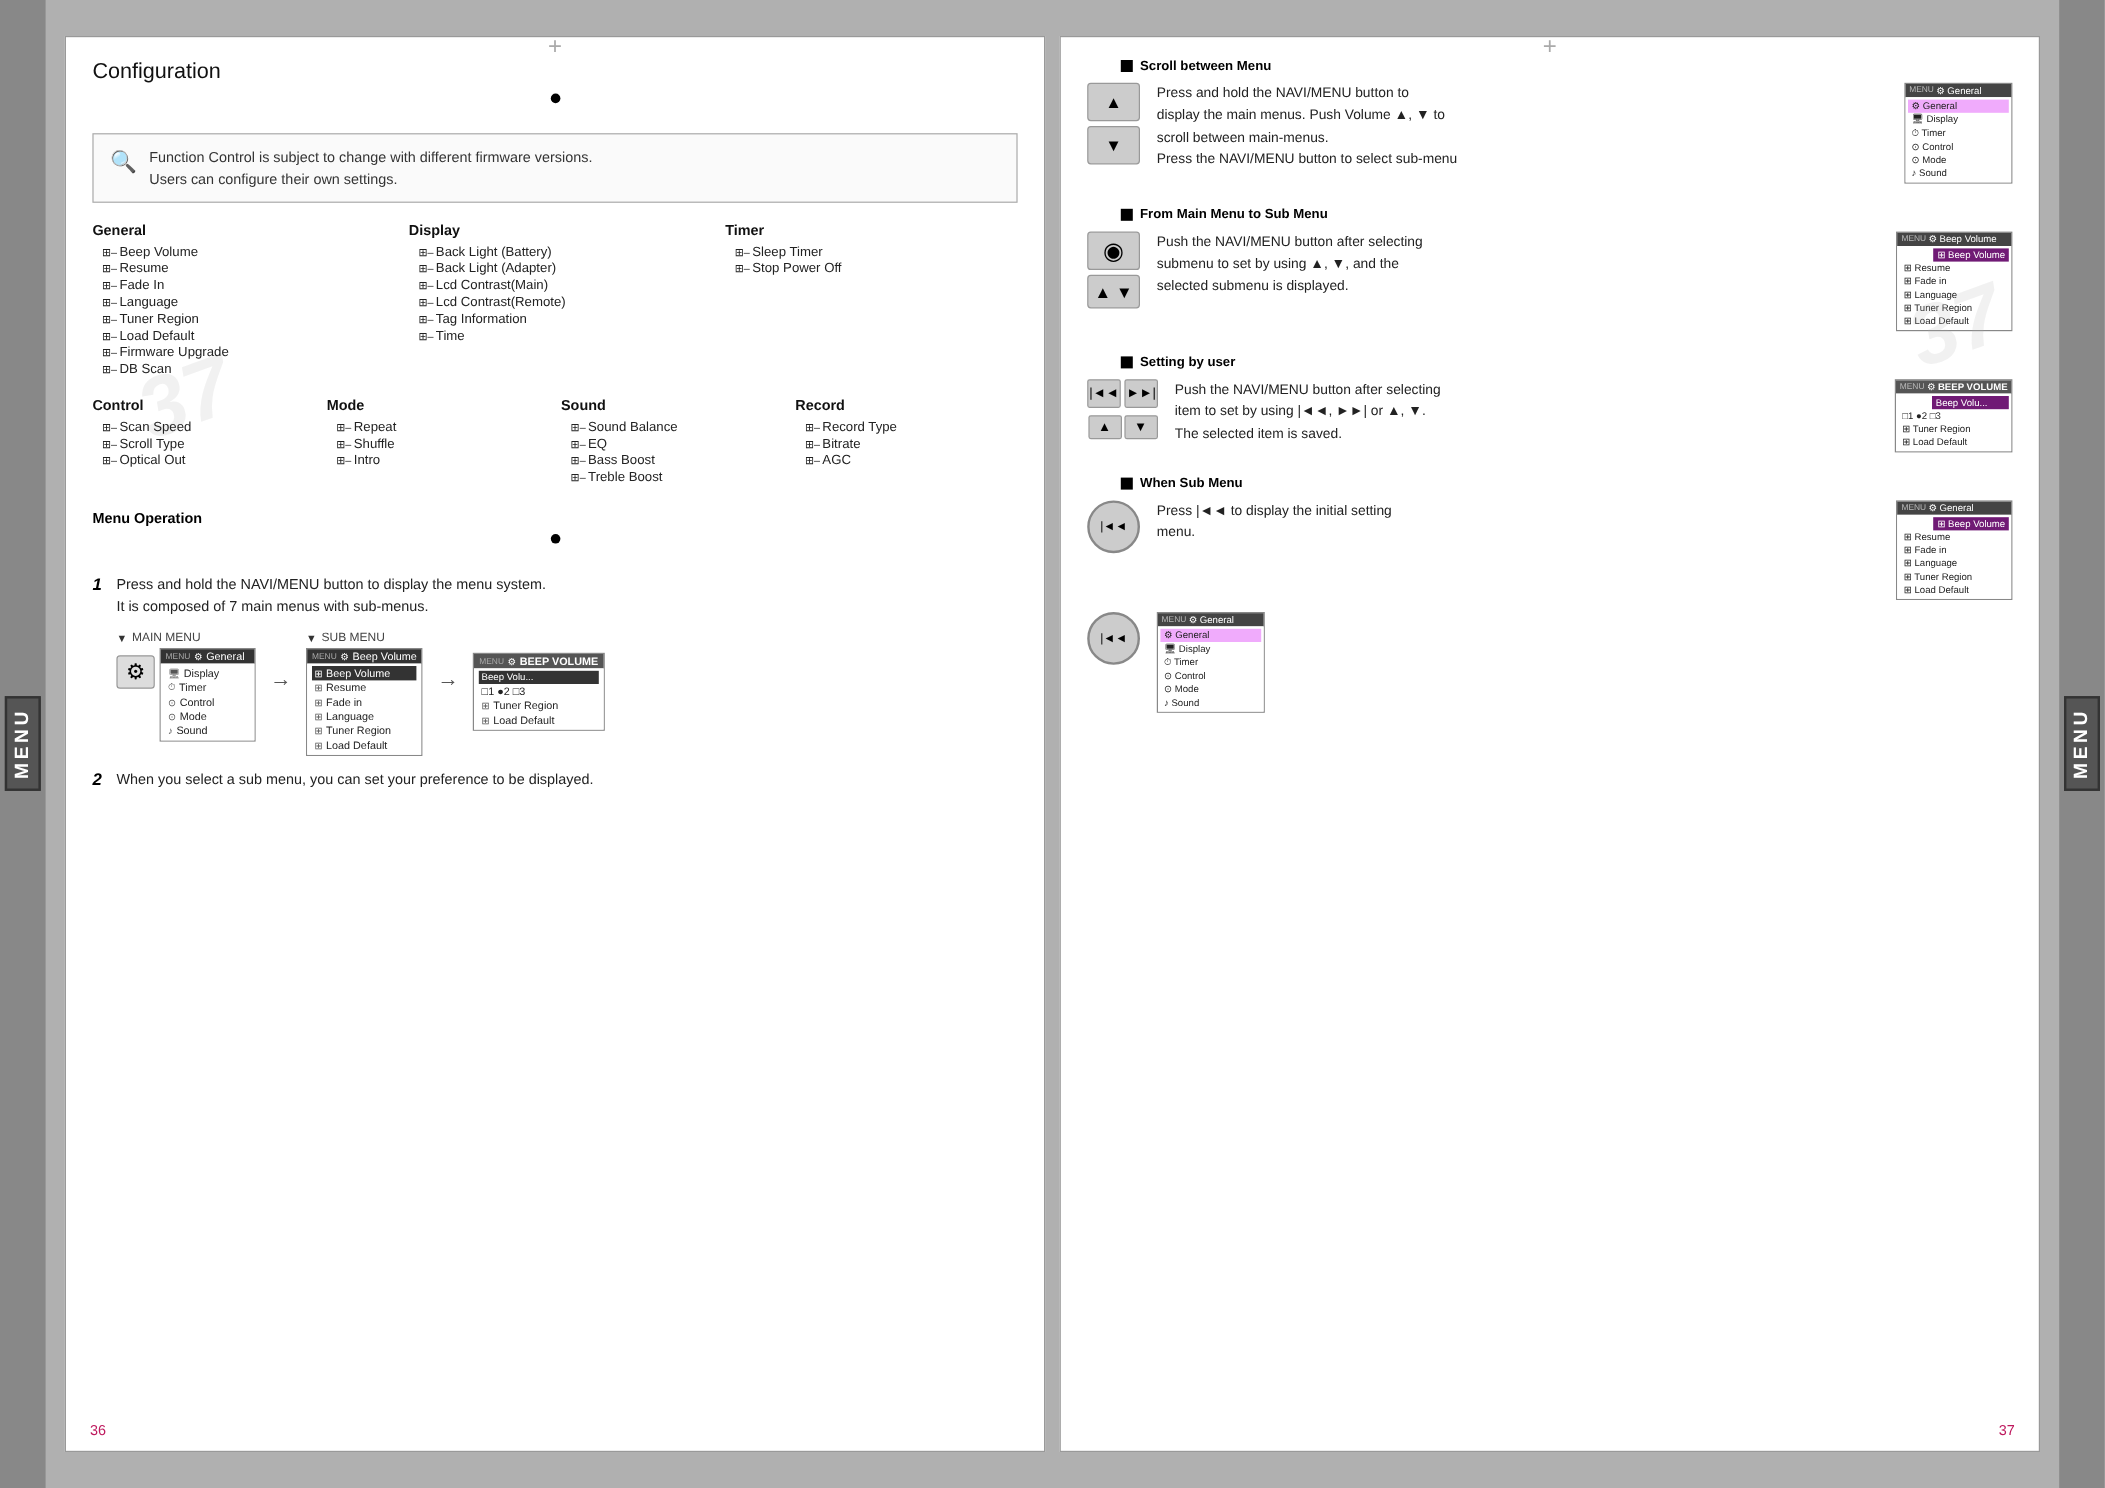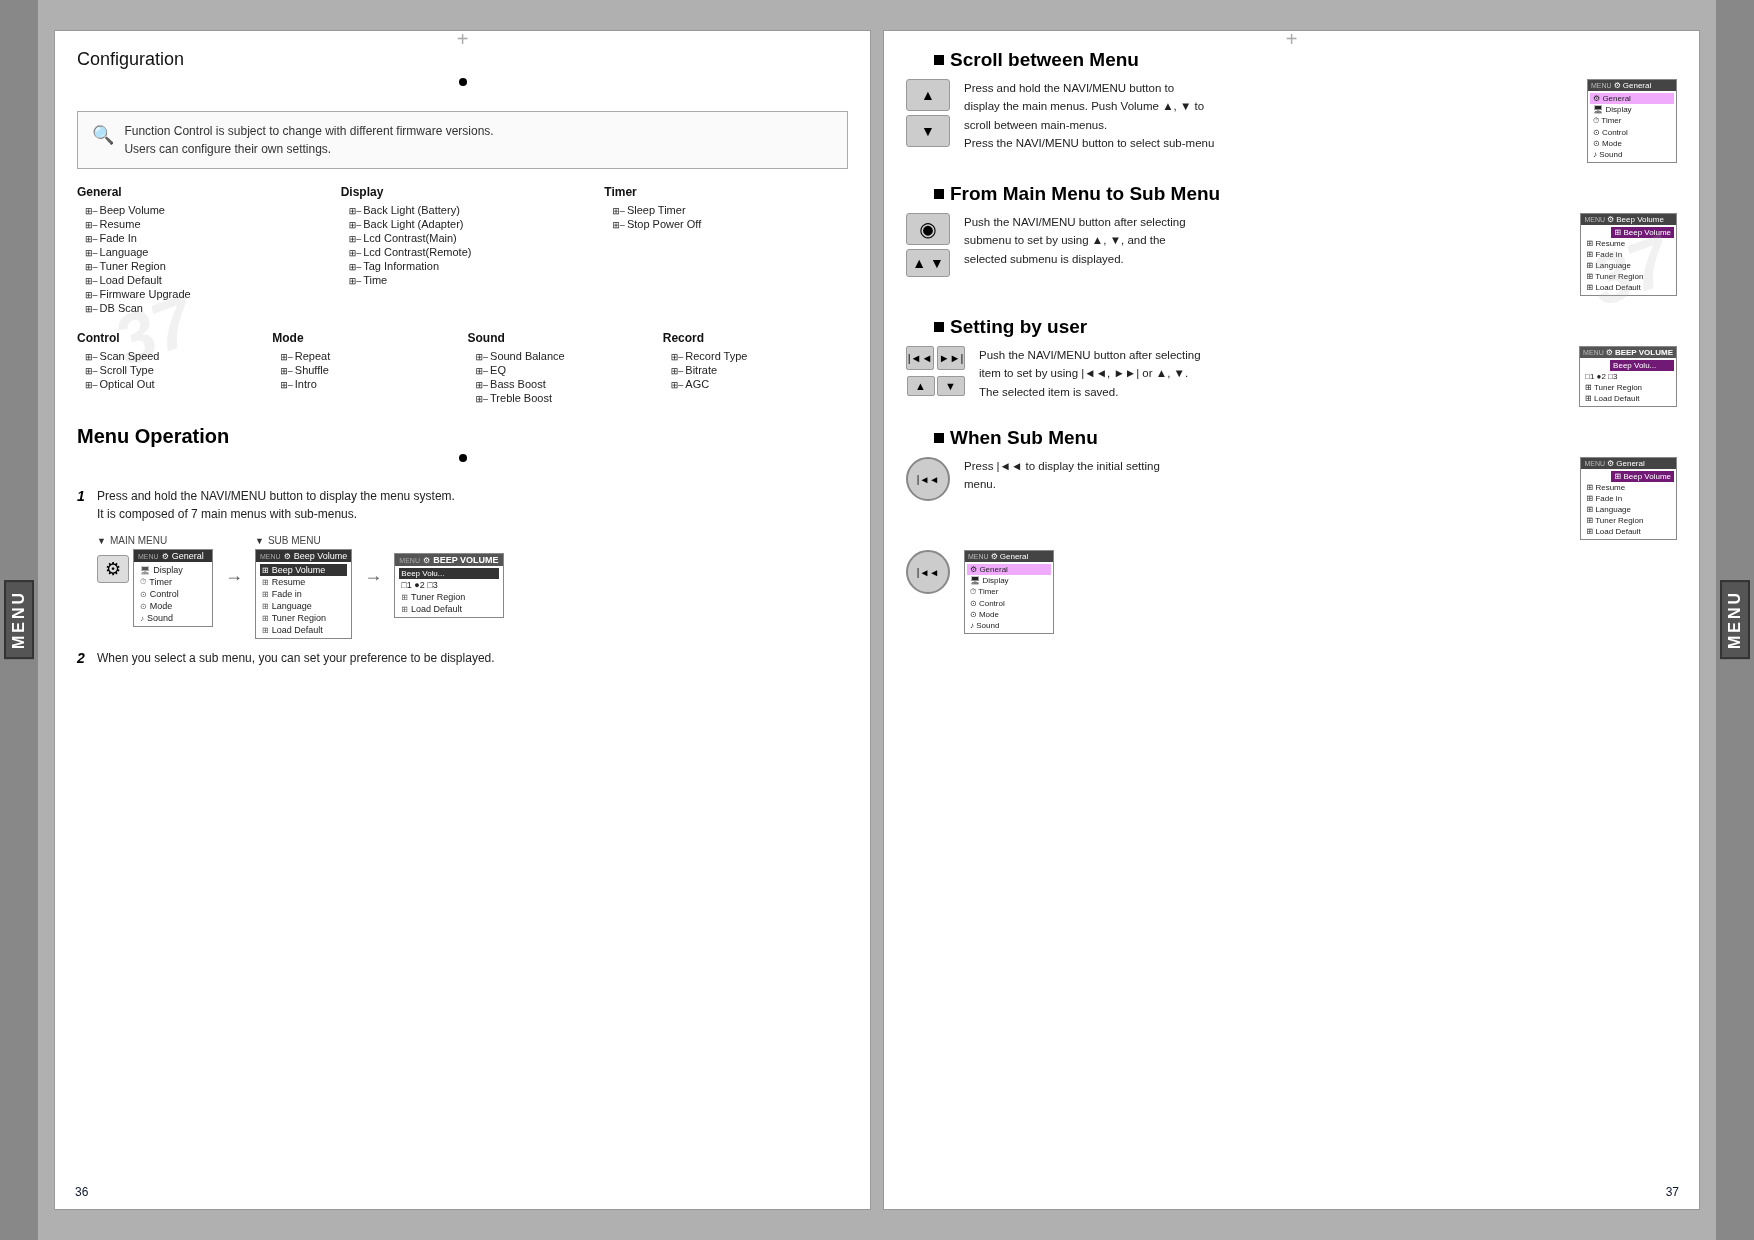--- a/index.html
+++ b/index.html
@@ -31,21 +31,21 @@
       letter-spacing: 3px;
       background: #555;
       padding: 8px 4px;
       border: 2px solid #333;
     }
 
     .page-number {
       position: absolute;
       bottom: 10px;
       font-size: 12px;
-      color: #0f172a;
+      color: #be185d;
     }
     .page-number-left { left: 20px; }
 
     
     .section-title {
       font-size: 18px;
       font-weight: normal;
       margin-bottom: 8px;
       color: #111;
     }
@@ -107,21 +107,21 @@
     }
 
     .config-grid-bottom {
       display: grid;
       grid-template-columns: 1fr 1fr 1fr 1fr;
       gap: 0 10px;
       margin-bottom: 20px;
     }
 
     .menu-op-title {
-      font-size: 20px;
+      font-size: 12px;
       font-weight: bold;
       margin-bottom: 6px;
       margin-top: 10px;
     }
 
     .step-container {
       margin-bottom: 12px;
     }
     .step-number {
       font-style: italic;
@@ -197,21 +197,21 @@
       margin-left: 20px;
       line-height: 1.5;
     }
 
     
     .right-section {
       margin-bottom: 20px;
     }
     .right-section-title {
       font-weight: bold;
-      font-size: 19px;
+      font-size: 11px;
       margin-bottom: 8px;
       display: flex;
       align-items: center;
       gap: 6px;
       padding-left: 28px;
     }
     .black-square {
       width: 10px;
       height: 10px;
       background: black;

